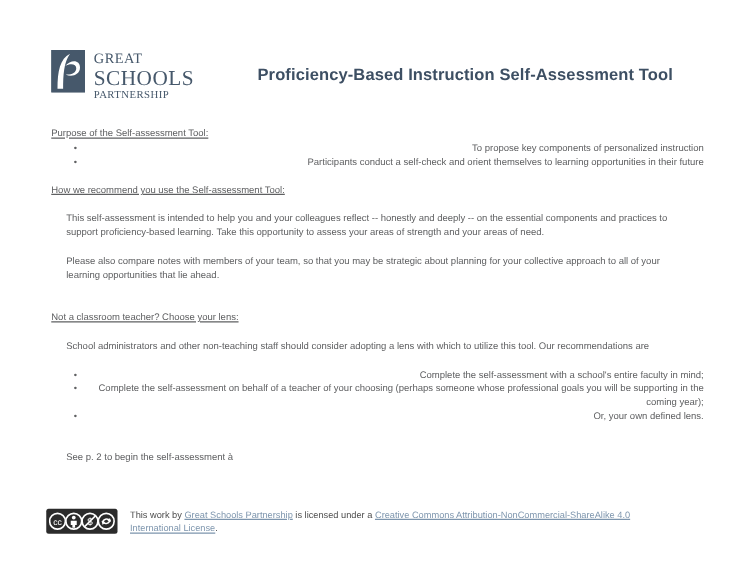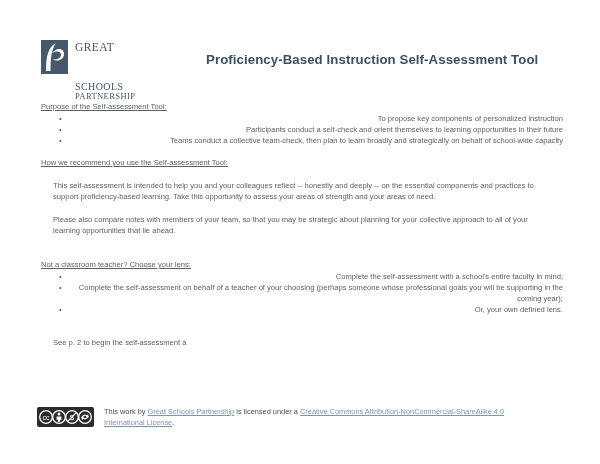--- a/index.html
+++ b/index.html
@@ -38,21 +38,21 @@
   }
   .logo-mark svg { display: block; }
   .logo-words {
     margin-left: 7px;
     font-family: "Liberation Serif", serif;
     color: #46586b;
     line-height: 1.02;
     padding-top: 2px;
   }
   .logo-words .lw1 { font-size: 11.5px; letter-spacing: .4px; display:block; }
-  .logo-words .lw2 { font-size: 10px; letter-spacing: .4px; display:block;margin-top:28px; }
+  .logo-words .lw2 { font-size: 17px; letter-spacing: .4px; display:block; }
   .logo-words .lw3 { font-size: 8.6px; letter-spacing: .35px; display:block; }
 
   .doc-title {
     position: absolute;
     left: 206px;
     top: 52px;
     font-size: 13.2px;
     font-weight: bold;
     color: #3d4f63;
     letter-spacing: .1px;
@@ -154,36 +154,36 @@
   <div class="doc-title">Proficiency-Based Instruction Self-Assessment Tool</div>
 </div>
 
 <div class="content">
 
   <div>
     <p class="sec-head">Purpose of the Self-assessment Tool:</p>
     <ul class="bullets">
       <li>To propose key components of personalized instruction</li>
       <li>Participants conduct a self-check and orient themselves to learning opportunities in their future</li>
-      <li>Teams conduct a collective team-check, then plan to learn broadly and strategically on behalf of school-wide capacity</li>
     </ul>
   </div>
 
   <div class="gap"></div>
 
   <div>
     <p class="sec-head">How we recommend you use the Self-assessment Tool:</p>
     <p class="para">This self-assessment is intended to help you and your colleagues reflect -- honestly and deeply -- on the essential components and practices to support proficiency-based learning. Take this opportunity to assess your areas of strength and your areas of need.</p>
     <p class="para">Please also compare notes with members of your team, so that you may be strategic about planning for your collective approach to all of your learning opportunities that lie ahead.</p>
   </div>
 
   <div class="gap"></div>
 
   <div>
     <p class="sec-head">Not a classroom teacher? Choose your lens:</p>
+    <p class="para">School administrators and other non-teaching staff should consider adopting a lens with which to utilize this tool. Our recommendations are</p>
     <ul class="bullets">
       <li>Complete the self-assessment with a school's entire faculty in mind;</li>
       <li>Complete the self-assessment on behalf of a teacher of your choosing (perhaps someone whose professional goals you will be supporting in the coming year);</li>
       <li>Or, your own defined lens.</li>
     </ul>
   </div>
 
   <div class="gap-sm"></div>
 
   <p class="para">See p. 2 to begin the self-assessment à</p>

